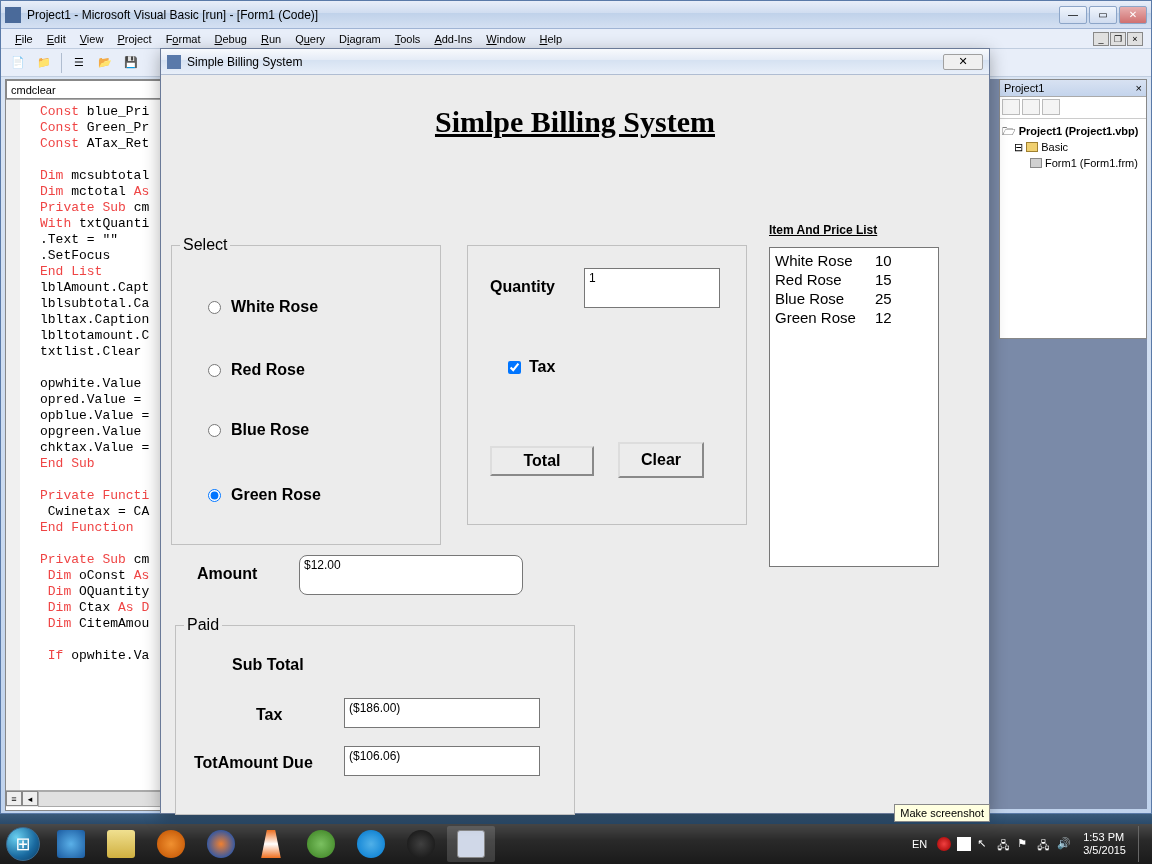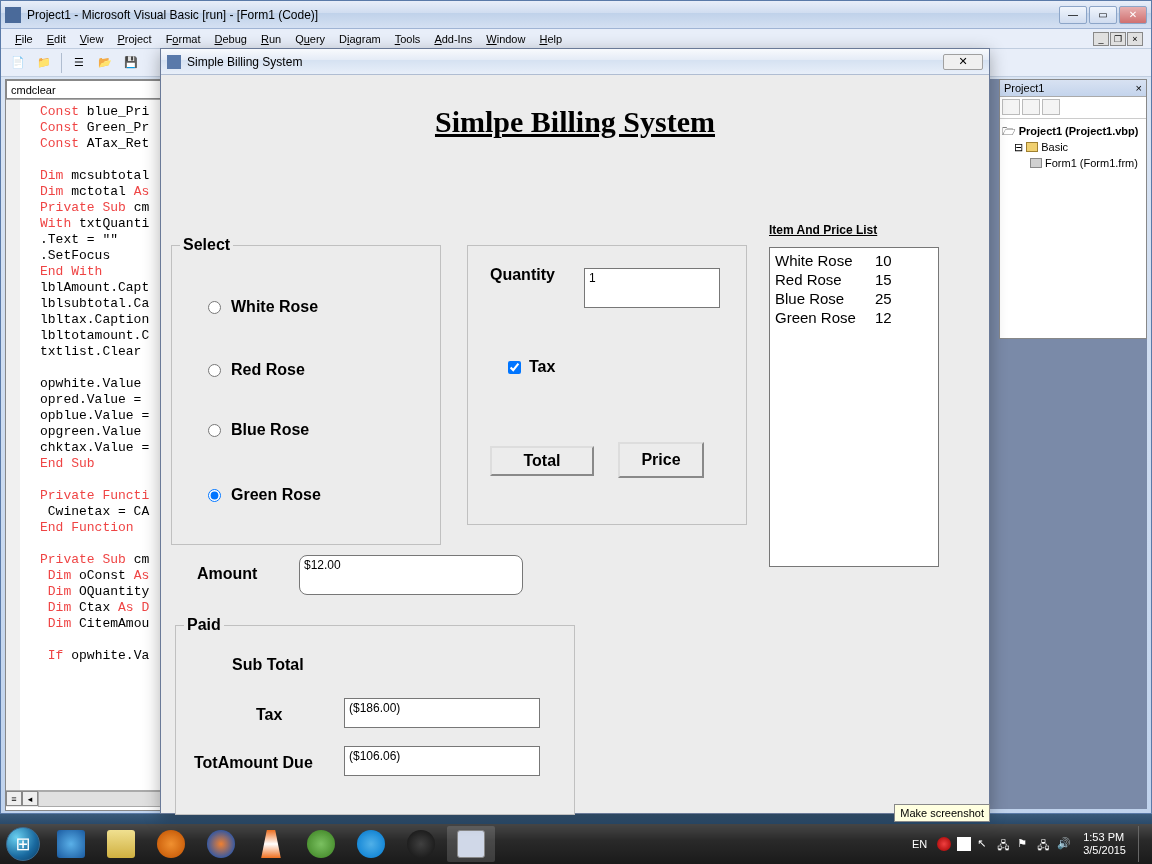--- a/index.html
+++ b/index.html
@@ -172,21 +172,21 @@
   font-size: 30px; font-weight: bold; text-decoration: underline;
 }
 .frame {
   position: absolute;
   border: 1px solid #c0c0c0;
   background: #ececec;
 }
 .frame-label {
   position: absolute; top: -10px; left: 8px;
   background: #ececec; padding: 0 3px;
-  font-size: 16px; font-weight: bold;
+  font-size: 16px; font-weight: normal;
 }
 .frame-select { top: 170px; left: 10px; width: 270px; height: 300px; }
 .frame-qty { top: 170px; left: 306px; width: 280px; height: 280px; }
 .frame-paid { top: 550px; left: 14px; width: 400px; height: 190px; }
 .radio-row {
   position: absolute; left: 36px;
   display: flex; align-items: center; font-size: 16px; font-weight: bold;
 }
 .radio-row input { margin-right: 10px; }
 .vb-label { font-size: 16px; font-weight: bold; position: absolute; }
@@ -310,21 +310,21 @@
       <div class="code-body"><span class="kw">Const</span> blue_Pri
 <span class="kw">Const</span> Green_Pr
 <span class="kw">Const</span> ATax_Ret
 
 <span class="kw">Dim</span> mcsubtotal
 <span class="kw">Dim</span> mctotal <span class="kw">As</span>
 <span class="kw">Private Sub</span> cm
 <span class="kw">With</span> txtQuanti
 .Text = ""
 .SetFocus
-<span class="kw">End With</span>
+<span class="kw">End List</span>
 lblAmount.Capt
 lblsubtotal.Ca
 lbltax.Caption
 lbltotamount.C
 txtlist.Clear
 
 opwhite.Value 
 opred.Value = 
 opblue.Value =
 opgreen.Value 
@@ -405,31 +405,31 @@
         <input type="radio" name="rose" style="">
           <span>Blue Rose</span>
       </label>
       <label class="radio-row" style="top:240px;">
         <input type="radio" name="rose" checked="" style="">
           <span>Green Rose</span>
       </label>
     </div>
 
     <div class="frame frame-qty">
-      <div class="vb-label" style="top:20px; left:22px;text-align:center;">Quantity</div>
+      <div class="vb-label" style="top:32px; left:22px;text-align:center;">Quantity</div>
       <div class="vb-textbox" style="top:22px; left:116px; width:136px; height:40px;"><span>1</span></div>
       <label class="vb-checkbox" style="top:112px; left:40px;">
         <input type="checkbox" checked="" style="">
           <span>Tax</span>
       </label>
       <div class="vb-button" style="top:200px; left:22px; width:104px; height:30px;">
           <span>Total</span>
         </div>
       <div class="vb-button" style="top:196px; left:150px; width:86px; height:36px;">
-          <span>Price</span>
+          <span>Clear</span>
         </div>
     </div>
 
     <div class="vb-label" style="top:490px; left:36px;">Amount</div>
     <div class="vb-textbox" style="top:480px; left:138px; width:224px; height:40px;border-radius:8px;"><span>$12.00</span></div>
 
     <div class="frame frame-paid">
       <div class="frame-label">Paid</div>
       <div class="vb-label" style="top:30px; left:56px;">Sub Total</div>
       <div class="vb-label" style="top:80px; left:80px;">Tax</div>

